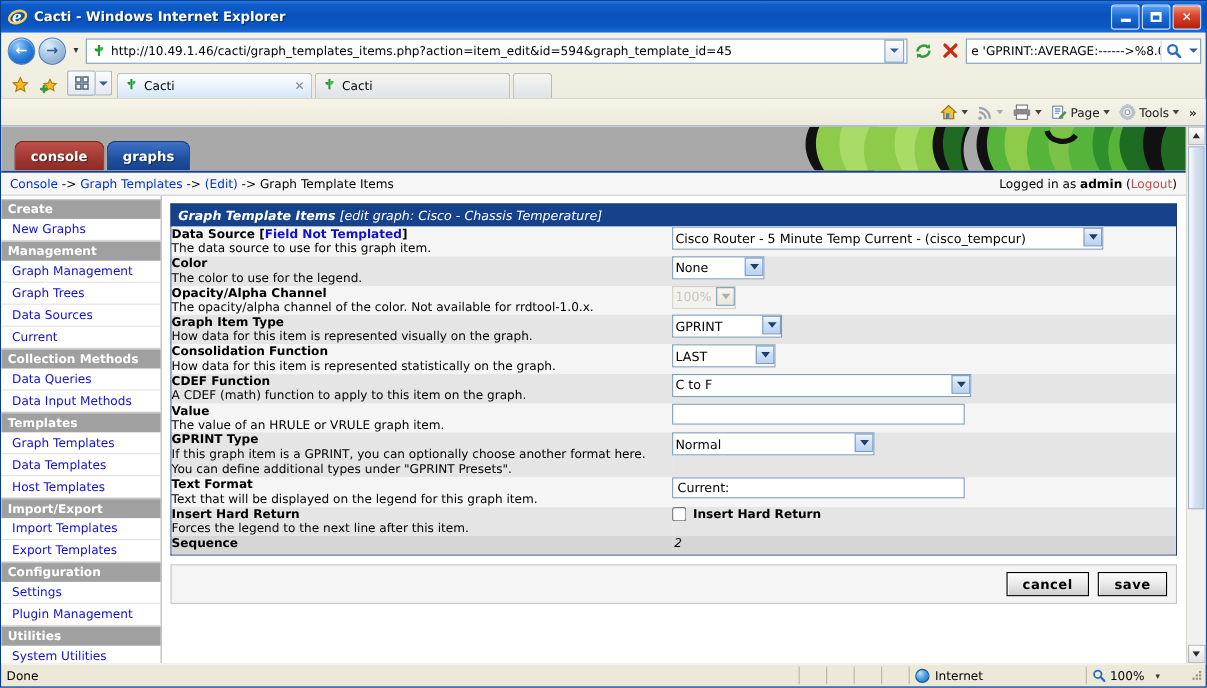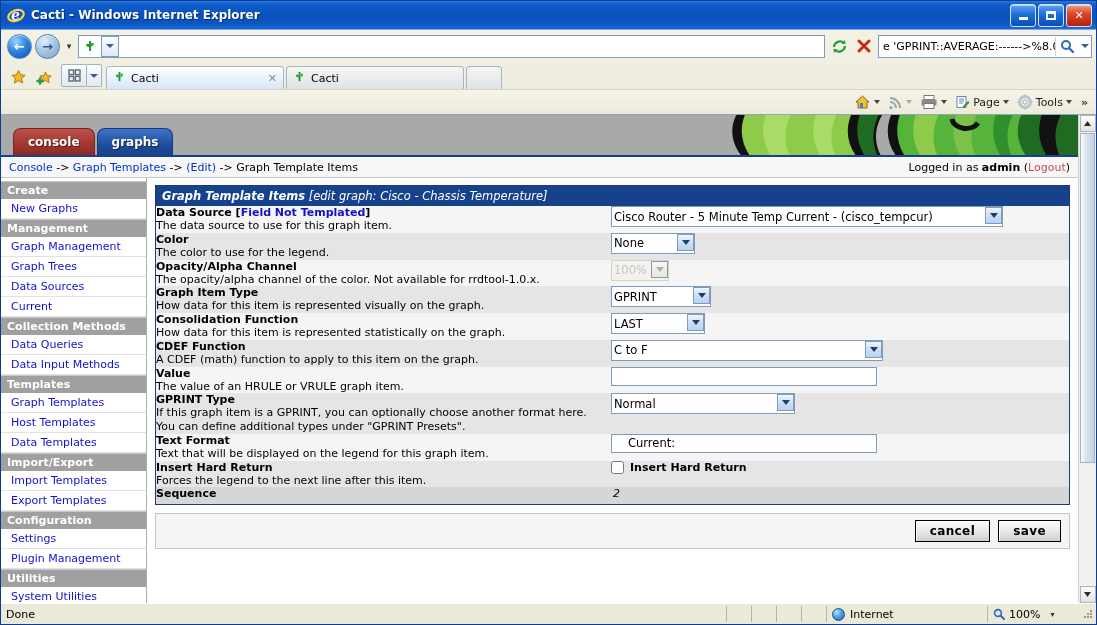--- a/index.html
+++ b/index.html
@@ -199,21 +199,21 @@
     position:absolute;right:1px;top:1px;width:17px;height:17px;pointer-events:none;
     background:linear-gradient(180deg,#f0f6ff 0%,#cfe0f7 45%,#b8d2f2 100%);
     border:1px solid #7f9db9;box-sizing:border-box;display:flex;align-items:center;justify-content:center;
   }
   .selwrap .arrowbtn i{width:0;height:0;border-left:4px solid transparent;border-right:4px solid transparent;border-top:5px solid #1f3d6b;display:block;}
   .selwrap.disabled .arrowbtn{background:linear-gradient(180deg,#f7f6f1,#e8e6dd);}
   .selwrap.disabled .arrowbtn i{border-top-color:#b0aea6;}
   select.ctl.disabled{background:#f3f2ec;color:#b2b0a8;border-color:#c8c4b4;}
   input.txtctl{
     font-family:"DejaVu Sans","Liberation Sans",sans-serif;font-size:11.5px;
-    border:1px solid #7f9db9;background:#fff;padding:1px 16px;height:19px;box-sizing:border-box;
+    border:1px solid #7f9db9;background:#fff;padding:1px 4px;height:19px;box-sizing:border-box;
   }
   .chkrow{display:flex;align-items:center;gap:6px;}
   input.chk{width:13px;height:13px;margin:0;}
   .chklabel{font-size:11px;font-weight:bold;color:#000;}
 
   .buttonbar{
     margin-top:8px;border:1px solid #c5c5c5;background:#f5f5f5;padding:6px 8px;
     display:flex;justify-content:flex-end;gap:8px;
   }
   .btn{
@@ -276,20 +276,21 @@
       <div class="dropcaret">▾</div>
 
       <div class="addrbar">
         <span class="addr-ico">
           <svg width="14" height="14" viewBox="0 0 14 14">
             <path d="M6 2h2v10H6z" fill="#1f9b2e"></path>
             <path d="M3 5c0 2 1 3 3 3V5z" fill="#1f9b2e"></path>
             <path d="M11 4c0 2.5-1.2 3.5-3 3.5V4z" fill="#35b84a"></path>
           </svg>
         </span>
+        <span class="addr-url">http://10.49.1.46/cacti/graph_templates_items.php?action=item_edit&amp;id=594&amp;graph_template_id=45</span>
         <span class="addr-drop">
             <i class="caret"></i>
           </span>
       </div>
 
       <div class="tbtn">
         <svg width="19" height="19" viewBox="0 0 19 19">
           <path d="M4 10a6 6 0 0 1 10-4" fill="none" stroke="#2f9b3c" stroke-width="2.2"></path>
           <path d="M15 3l0.6 4.2-4.2-.6z" fill="#2f9b3c"></path>
           <path d="M15 9a6 6 0 0 1-10 4" fill="none" stroke="#2f9b3c" stroke-width="2.2"></path>
@@ -471,22 +472,22 @@
           <a class="side-link" href="#">Graph Trees</a>
           <a class="side-link" href="#">Data Sources</a>
           <a class="side-link" href="#">Current</a>
 
           <div class="side-head">Collection Methods</div>
           <a class="side-link" href="#">Data Queries</a>
           <a class="side-link" href="#">Data Input Methods</a>
 
           <div class="side-head">Templates</div>
           <a class="side-link" href="#">Graph Templates</a>
+          <a class="side-link" href="#">Data Templates</a>
           <a class="side-link" href="#">Host Templates</a>
-          <a class="side-link" href="#">Data Templates</a>
 
           <div class="side-head">Import/Export</div>
           <a class="side-link" href="#">Import Templates</a>
           <a class="side-link" href="#">Export Templates</a>
 
           <div class="side-head">Configuration</div>
           <a class="side-link" href="#">Settings</a>
           <a class="side-link" href="#">Plugin Management</a>
 
           <div class="side-head">Utilities</div>

